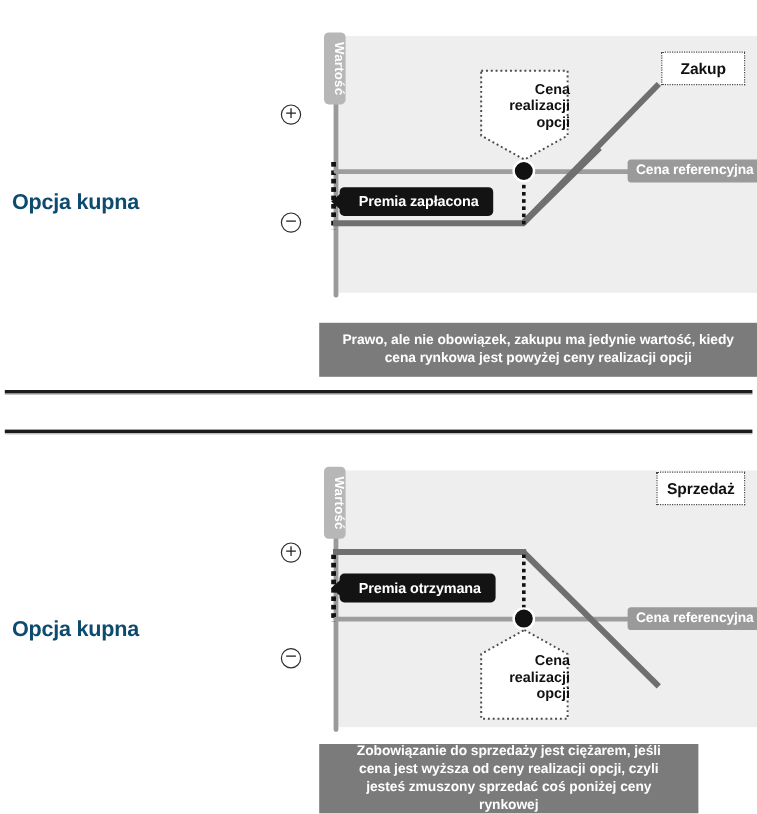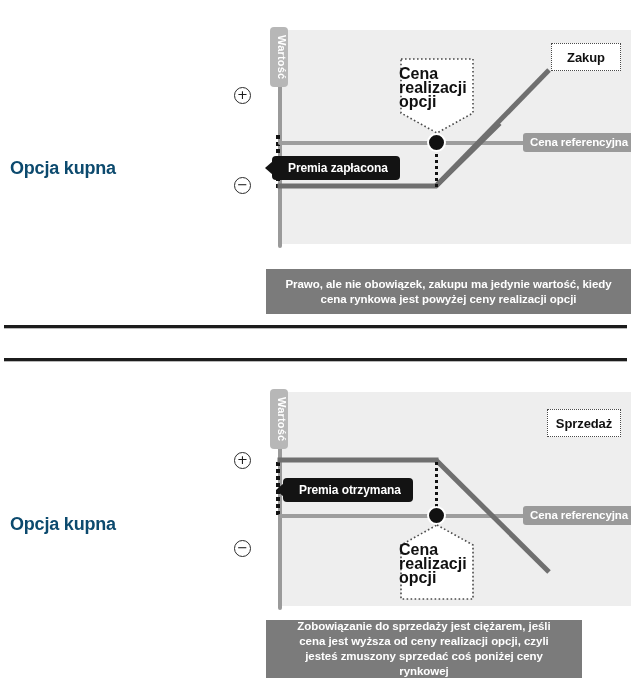--- a/index.html
+++ b/index.html
@@ -129,21 +129,21 @@
     letter-spacing:-0.1px;
   }
 
   
   .callout{
     position:absolute;width:76px;height:78px;
   }
   .callout .cshape{position:absolute;left:0;top:0;}
   .callout .ctext{
     position:absolute;left:0;width:76px;
-    text-align:left;font-size:16px;font-weight:bold;
+    text-align:right;font-size:12px;font-weight:bold;
     line-height:14px;color:#111;
   }
   .callout-down .ctext{top:10px;}
   .callout-up   .ctext{top:20px;}
 
   
   .caption{
     position:absolute;
     background:#7b7b7b;color:#ffffff;
     font-size:11.5px;font-weight:bold;line-height:15px;
@@ -189,21 +189,21 @@
       <svg class="cshape" width="76" height="78" viewBox="0 0 76 78">
         <path d="M2,2 L74,2 L74,56 L38,76 L2,56 Z" fill="#ffffff" stroke="#4a4a4a" stroke-width="1.6" stroke-dasharray="1.6 2.4"></path>
       </svg>
       <div class="ctext">
         <div>Cena</div>
         <div>realizacji</div>
         <div>opcji</div>
       </div>
     </div>
 
-    <div class="premium-tag" style="left:6px;top:126px;">Premia zapłacona</div>
+    <div class="premium-tag" style="left:17px;top:126px;">Premia zapłacona</div>
 
     <div class="dotted-box" style="left:285px;top:13px;width:68px;height:26px;">Zakup</div>
 
   </div>
 
   <div class="caption" style="left:266px;top:261px;width:365px;height:45px;margin-top:8px;">Prawo, ale nie obowiązek, zakupu ma jedynie wartość, kiedy cena rynkowa jest powyżej ceny realizacji opcji</div>
 </section>
 
 <div class="hrule" style="top:325px;"></div>
 <div class="hrule" style="top:358px;"></div>
@@ -242,18 +242,18 @@
       </svg>
       <div class="ctext">
         <div>Cena</div>
         <div>realizacji</div>
         <div>opcji</div>
       </div>
     </div>
 
     <div class="premium-tag" style="left:17px;top:86px;">Premia otrzymana</div>
 
-    <div class="dotted-box" style="left:281px;top:17px;width:72px;height:26px;">Sprzedaż</div>
+    <div class="dotted-box" style="left:281px;top:1px;width:72px;height:26px;">Sprzedaż</div>
 
   </div>
 
   <div class="caption" style="left:266px;top:258px;width:316px;height:58px;">Zobowiązanie do sprzedaży jest ciężarem, jeśli cena jest wyższa od ceny realizacji opcji, czyli jesteś zmuszony sprzedać coś poniżej ceny rynkowej</div>
 </section>
 
 </body></html>

